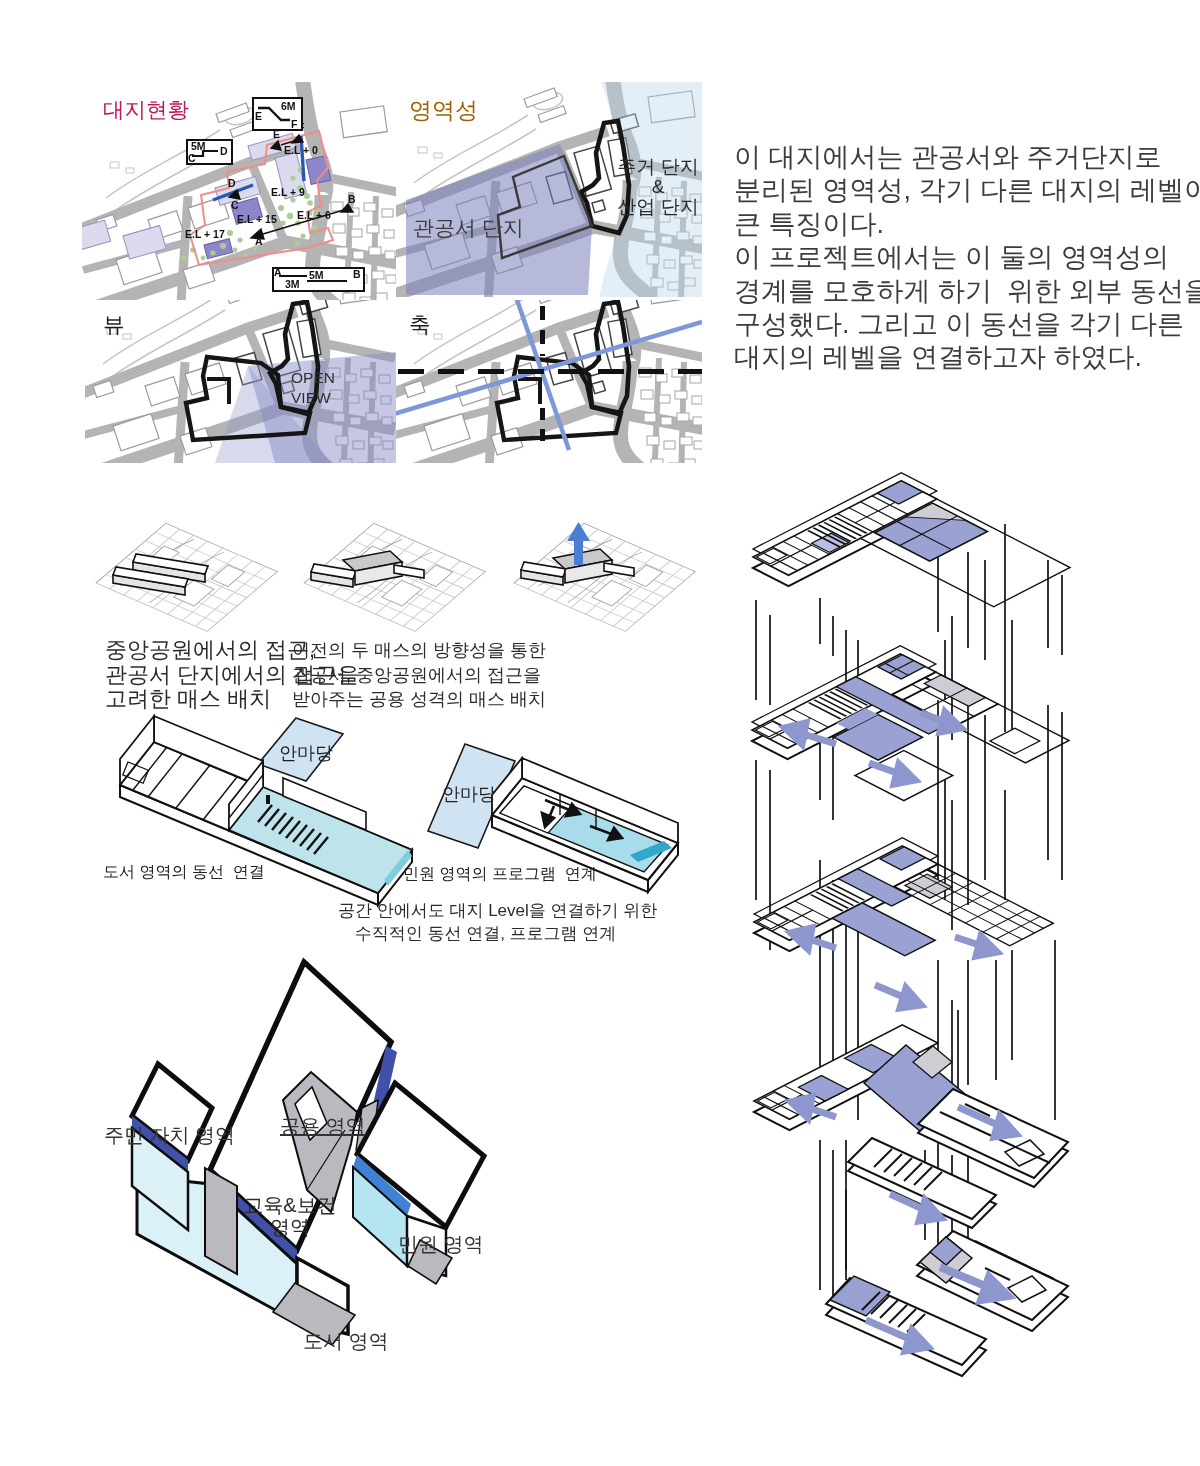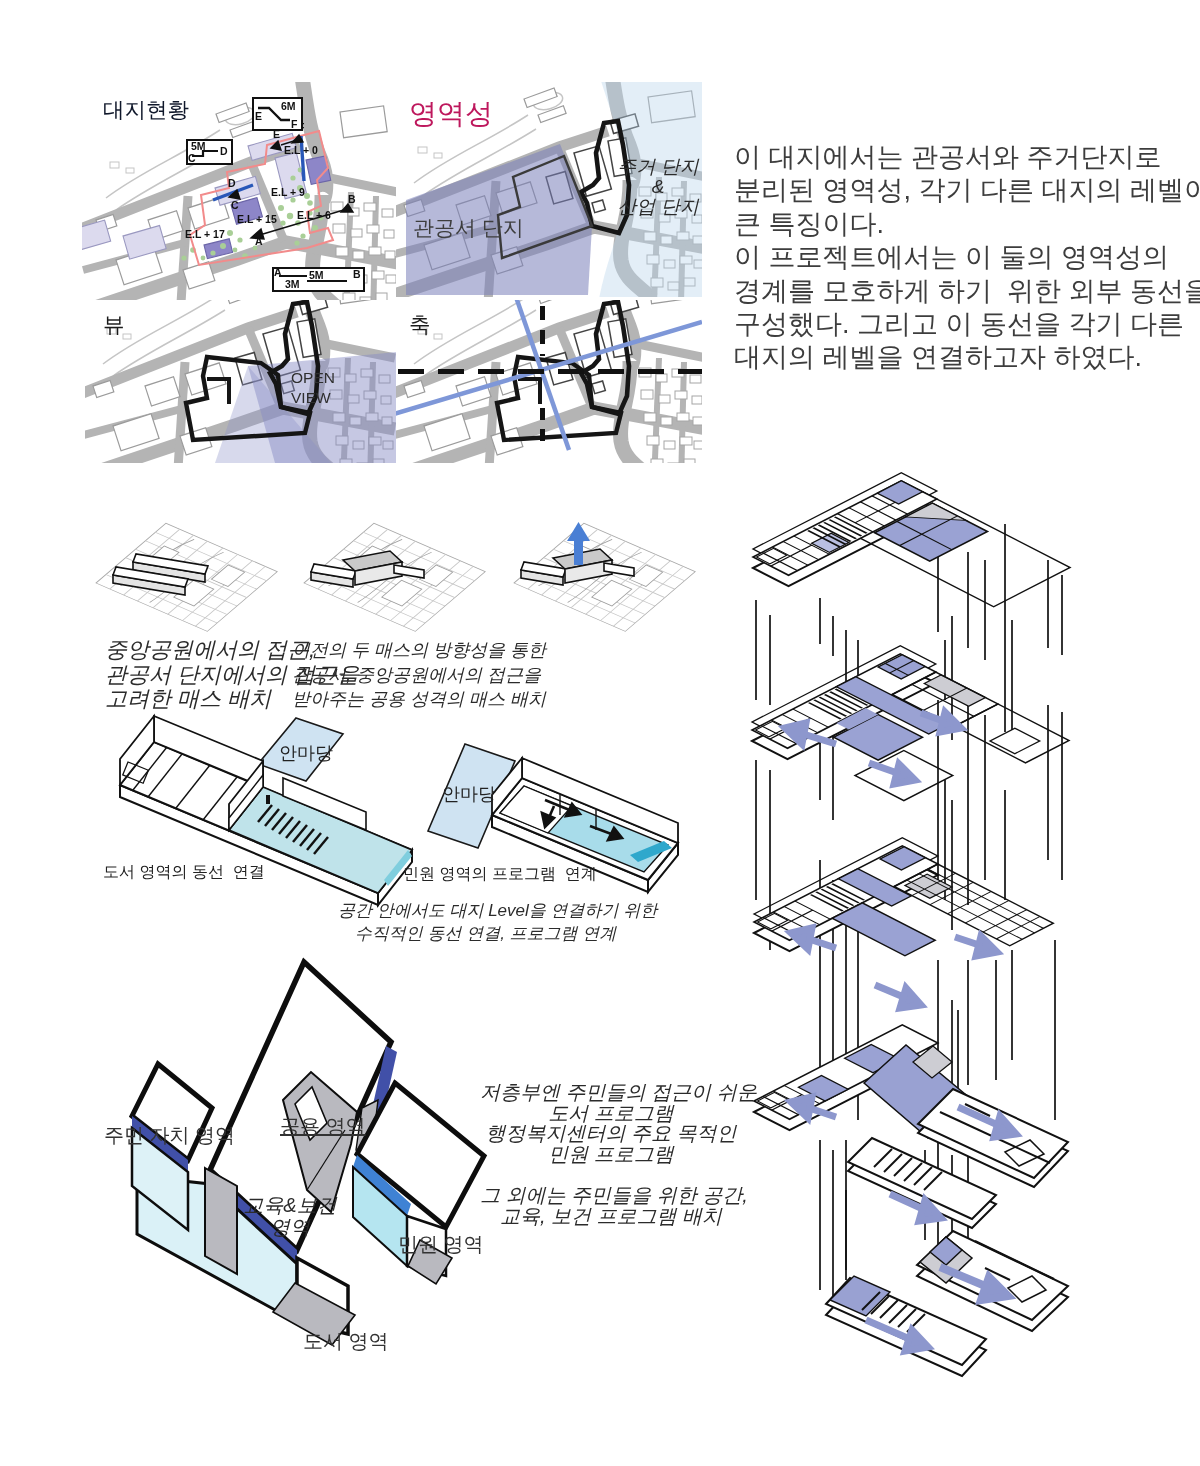--- a/index.html
+++ b/index.html
@@ -1,19 +1,19 @@
 <!DOCTYPE html>
 <html><head>
 <meta charset="utf-8">
 <style>
 html,body{margin:0;padding:0;background:#fff;}
 #page{position:relative;width:1200px;height:1466px;overflow:hidden;background:#fff;
   font-family:"Liberation Sans",sans-serif;}
 .k{position:absolute;color:#3d3d3d;white-space:pre;}
-.kc{position:absolute;color:#2b2b2b;text-align:center;white-space:pre;font-style:italic;}
+.kc{position:absolute;color:#2b2b2b;text-align:center;white-space:pre;}
 svg{position:absolute;left:0;top:0;}
 </style>
 </head>
 <body>
 <div id="page">
 <svg width="1200" height="1466" viewBox="0 0 1200 1466">
 <defs>
 <g id="bm">
   <rect x="-10" y="-40" width="330" height="260" fill="#ffffff"></rect>
   <path d="M18,98 C52,72 92,56 132,30" fill="none" stroke="#c5c5c5" stroke-width="1.5"></path>
@@ -587,22 +587,22 @@
       </g>
     </g>
     <g stroke="#8d97cd" stroke-width="7" fill="#8d97cd">
       <line x1="866" y1="1320" x2="912" y2="1340"></line>
       <polygon points="928,1347 905,1351 912,1330"></polygon>
     </g>
   </g>
 </g>
 </svg>
 
-<div class="k" style="left:103px;top:95px;font-size:21.5px;color:#0f172a;">대지현황</div>
-<div class="k" style="left:409px;top:95px;font-size:28px;color:#be185d;">영역성</div>
+<div class="k" style="left:103px;top:95px;font-size:21.5px;color:#be185d;">대지현황</div>
+<div class="k" style="left:409px;top:95px;font-size:23px;color:#a16207;">영역성</div>
 <div class="k" style="left:103px;top:310px;font-size:21.5px;color:#1a1a1a;">뷰</div>
 <div class="k" style="left:409px;top:310px;font-size:21.5px;color:#1a1a1a;">축</div>
 
 <div class="k" style="left:734px;top:141px;font-size:27px;line-height:33.4px;">이 대지에서는 관공서와 주거단지로
 분리된 영역성, 각기 다른 대지의 레벨이
 큰 특징이다.
 이 프로젝트에서는 이 둘의 영역성의
 경계를 모호하게 하기  위한 외부 동선을
 구성했다. 그리고 이 동선을 각기 다른
 대지의 레벨을 연결하고자 하였다.</div>
@@ -627,20 +627,13 @@
 <div class="kc" style="left:290px;top:899px;width:295px;font-size:17px;line-height:23px;margin-left:48px;">공간 안에서도 대지 Level을 연결하기 위한
 수직적인 동선 연결, 프로그램 연계</div>
 
 <div class="k" style="left:104px;top:1122px;font-size:20px;color:#333;">주민 자치 영역</div>
 <div class="k" style="left:280px;top:1113px;font-size:20px;color:#333;text-decoration:underline;">공용 영역</div>
 <div class="kc" style="left:240px;top:1194px;width:100px;font-size:20px;line-height:22px;">교육&amp;보건
 영역</div>
 <div class="k" style="left:398px;top:1231px;font-size:20px;color:#333;">민원 영역</div>
 <div class="k" style="left:303px;top:1328px;font-size:20px;color:#333;">도서 영역</div>
 
-<div class="kc" style="left:480px;top:1082px;width:262px;font-size:20px;line-height:20.6px;">저층부엔 주민들의 접근이 쉬운
-도서 프로그램
-행정복지센터의 주요 목적인
-민원 프로그램
-
-그 외에는 주민들을 위한 공간,
-교육, 보건 프로그램 배치</div>
 </div>
 
 </body></html>

